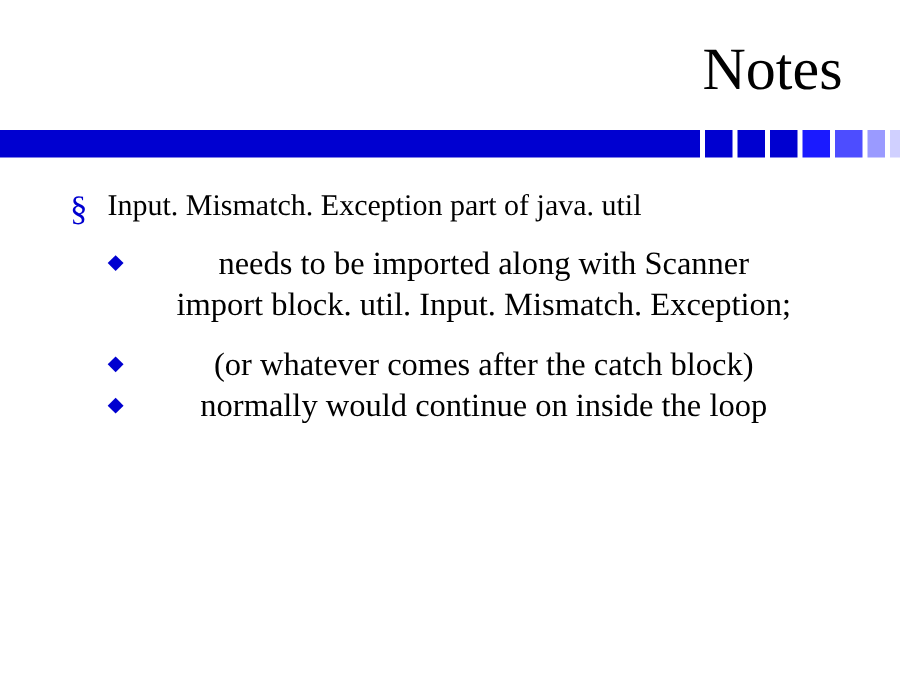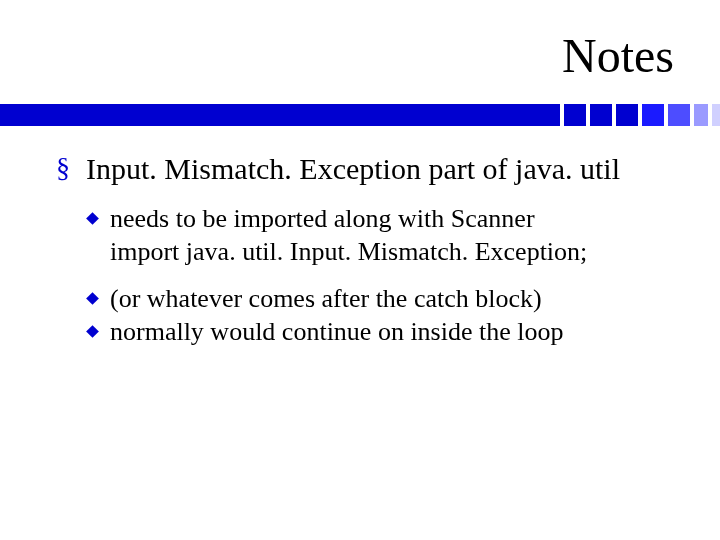--- a/index.html
+++ b/index.html
@@ -49,34 +49,35 @@
   }
   .content {
     position: absolute;
     top: 150px;
     left: 56px;
     right: 56px;
   }
   .lvl1 {
     position: relative;
     padding-left: 30px;
-    font-size: 30px;
+    font-size: 24px;
     line-height: 1.25;
     margin-bottom: 14px;
   }
   .lvl1::before {
     content: "§";
     position: absolute;
     left: 0;
     top: 0;
     color: #0000d0;
     font-size: 28px;
   }
   .lvl2group {
     margin: 4px 0 14px 0;
+    text-align: center;
   }
   .lvl2 {
     position: relative;
     padding-left: 54px;
     font-size: 26px;
     line-height: 1.28;
   }
   .lvl2.dia::before {
     content: "";
     position: absolute;
@@ -115,21 +116,21 @@
   <div class="content">
 
     <div class="lvl1">
       <span>Input. Mismatch. Exception part of java. util</span>
     </div>
     <div class="lvl2group">
       <div class="lvl2 dia">
         <span>needs to be imported along with Scanner</span>
       </div>
       <div class="lvl2 cont">
-        <span>import java. util. Input. Mismatch. Exception;</span>
+        <span>import block. util. Input. Mismatch. Exception;</span>
       </div>
     </div>
 
     <div class="lvl2group">
       <div class="lvl2 dia">
         <span>(or whatever comes after the catch block)</span>
       </div>
       <div class="lvl2 dia">
         <span>normally would continue on inside the loop</span>
       </div>

